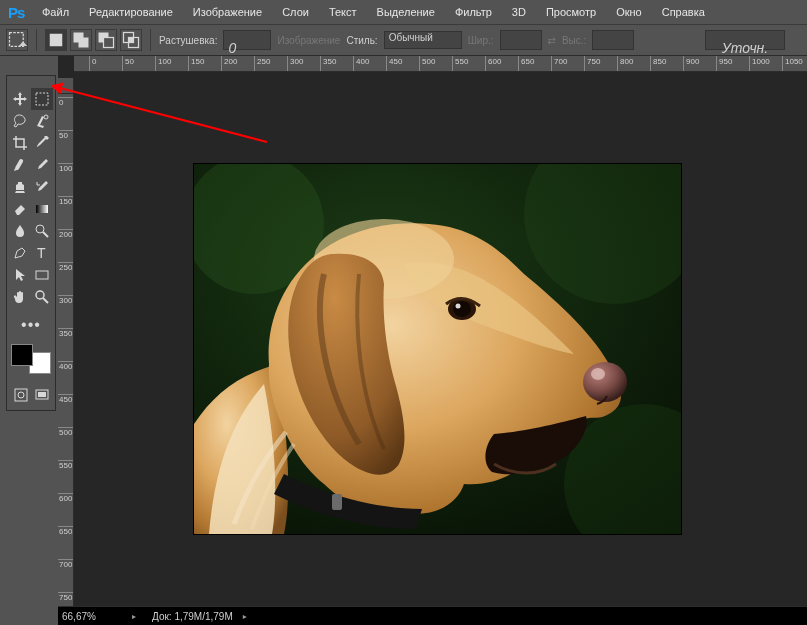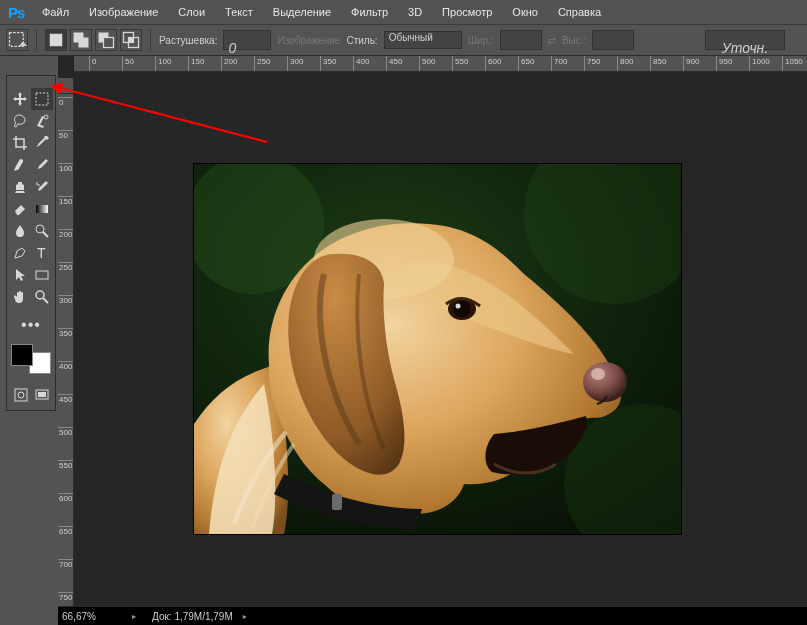--- a/index.html
+++ b/index.html
@@ -330,20 +330,21 @@
       pointer-events: none;
       z-index: 9;
     }
   </style>
 </head>
 <body>
 
 <div class="menubar">
   <div class="app-logo">Ps</div>
   <div class="menubar-item">Файл</div>
+  <div class="menubar-item">Редактирование</div>
   <div class="menubar-item">Изображение</div>
   <div class="menubar-item">Слои</div>
   <div class="menubar-item">Текст</div>
   <div class="menubar-item">Выделение</div>
   <div class="menubar-item">Фильтр</div>
   <div class="menubar-item">3D</div>
   <div class="menubar-item">Просмотр</div>
   <div class="menubar-item">Окно</div>
   <div class="menubar-item">Справка</div>
 </div>

